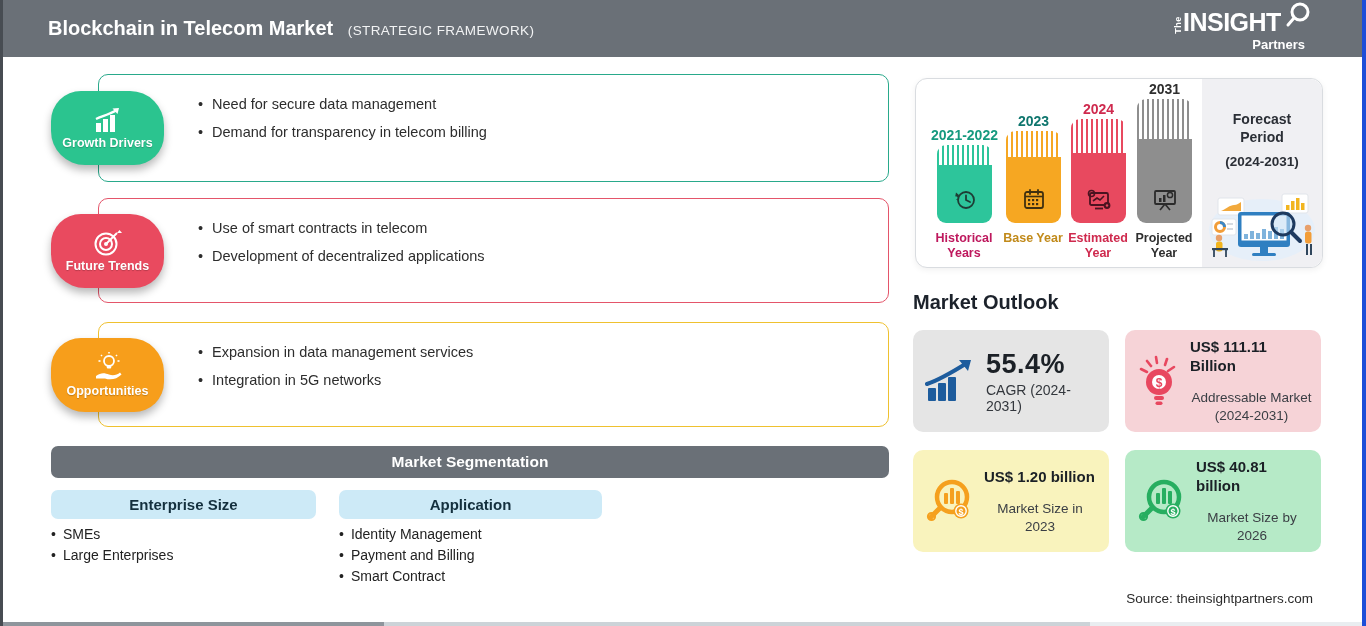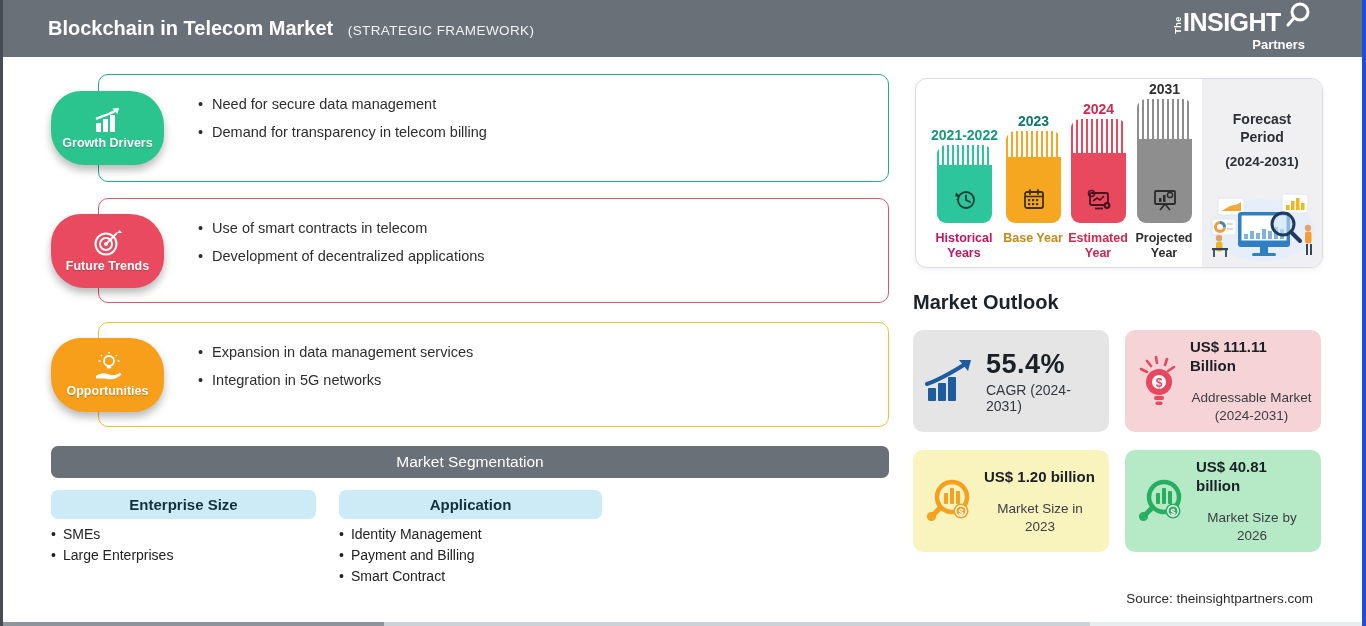--- a/index.html
+++ b/index.html
@@ -35,21 +35,21 @@
   .badge { position:absolute; left:0; top:50%; transform:translateY(-50%);
            width:113px; height:74px; display:flex; flex-direction:column; align-items:center;
            justify-content:center; gap:2px; box-shadow:0 5px 8px rgba(0,0,0,.28);
            border-radius:30px 34px 30px 34px; }
   .badge-green  { background:#2BC48F; }
   .badge-red    { background:#E94A5F; }
   .badge-orange { background:#F79E1B; }
   .badge-label { color:#fff; font-size:12.5px; font-weight:bold; text-shadow:0 1px 1px rgba(0,0,0,.22); }
   
   .seg-bar { position:absolute; left:48px; top:446px; width:838px; height:32px; background:#6A7077;
-             border-radius:7px; color:#fff; font-weight:normal; font-size:15.5px;
+             border-radius:7px; color:#fff; font-weight:bold; font-size:15.5px;
              display:flex; align-items:center; justify-content:center; }
   .seg-h { position:absolute; top:490px; height:29px; background:#CDEAF7; border-radius:7px;
            display:flex; align-items:center; justify-content:center; font-weight:bold; font-size:15px; color:#14303E; }
   #segh1 { left:48px; width:265px; }
   #segh2 { left:336px; width:263px; }
   .seg-list { position:absolute; top:524px; list-style:none; }
   #seglist1 { left:48px; }
   #seglist2 { left:336px; }
   .seg-list li { font-size:14px; color:#222; line-height:21px; }
   .seg-list li::before { content:"•"; margin-right:7px; }

